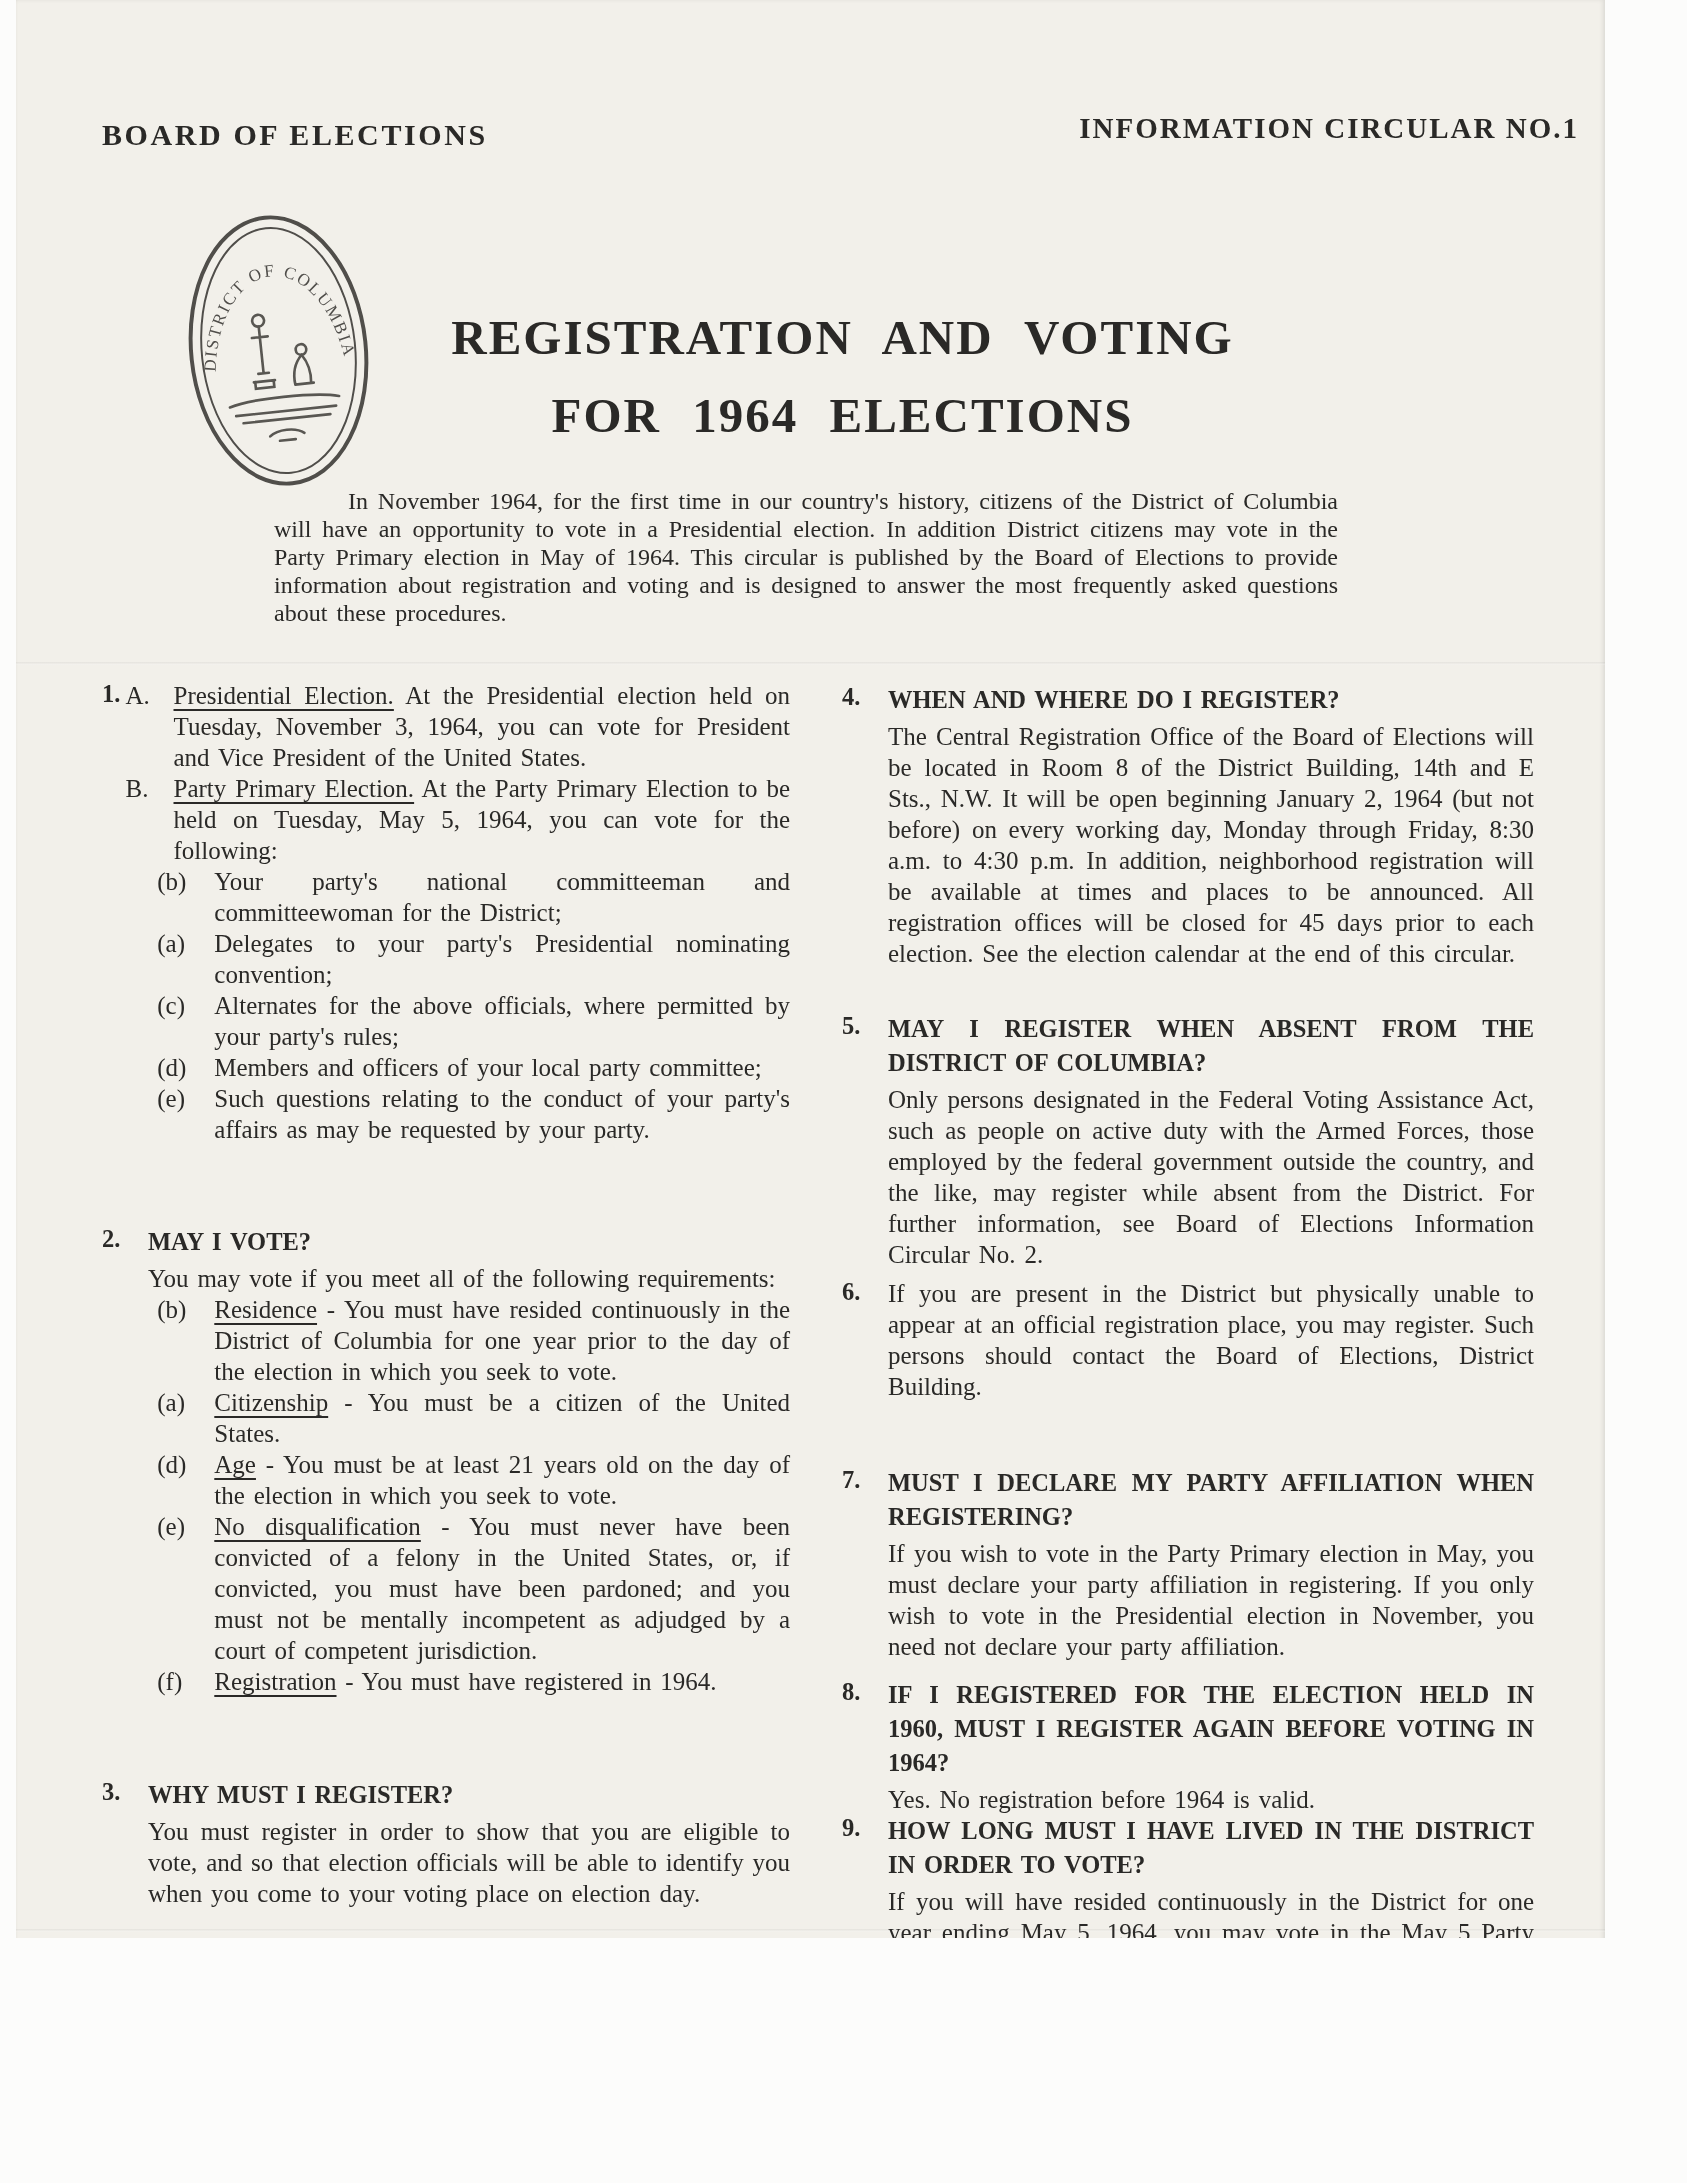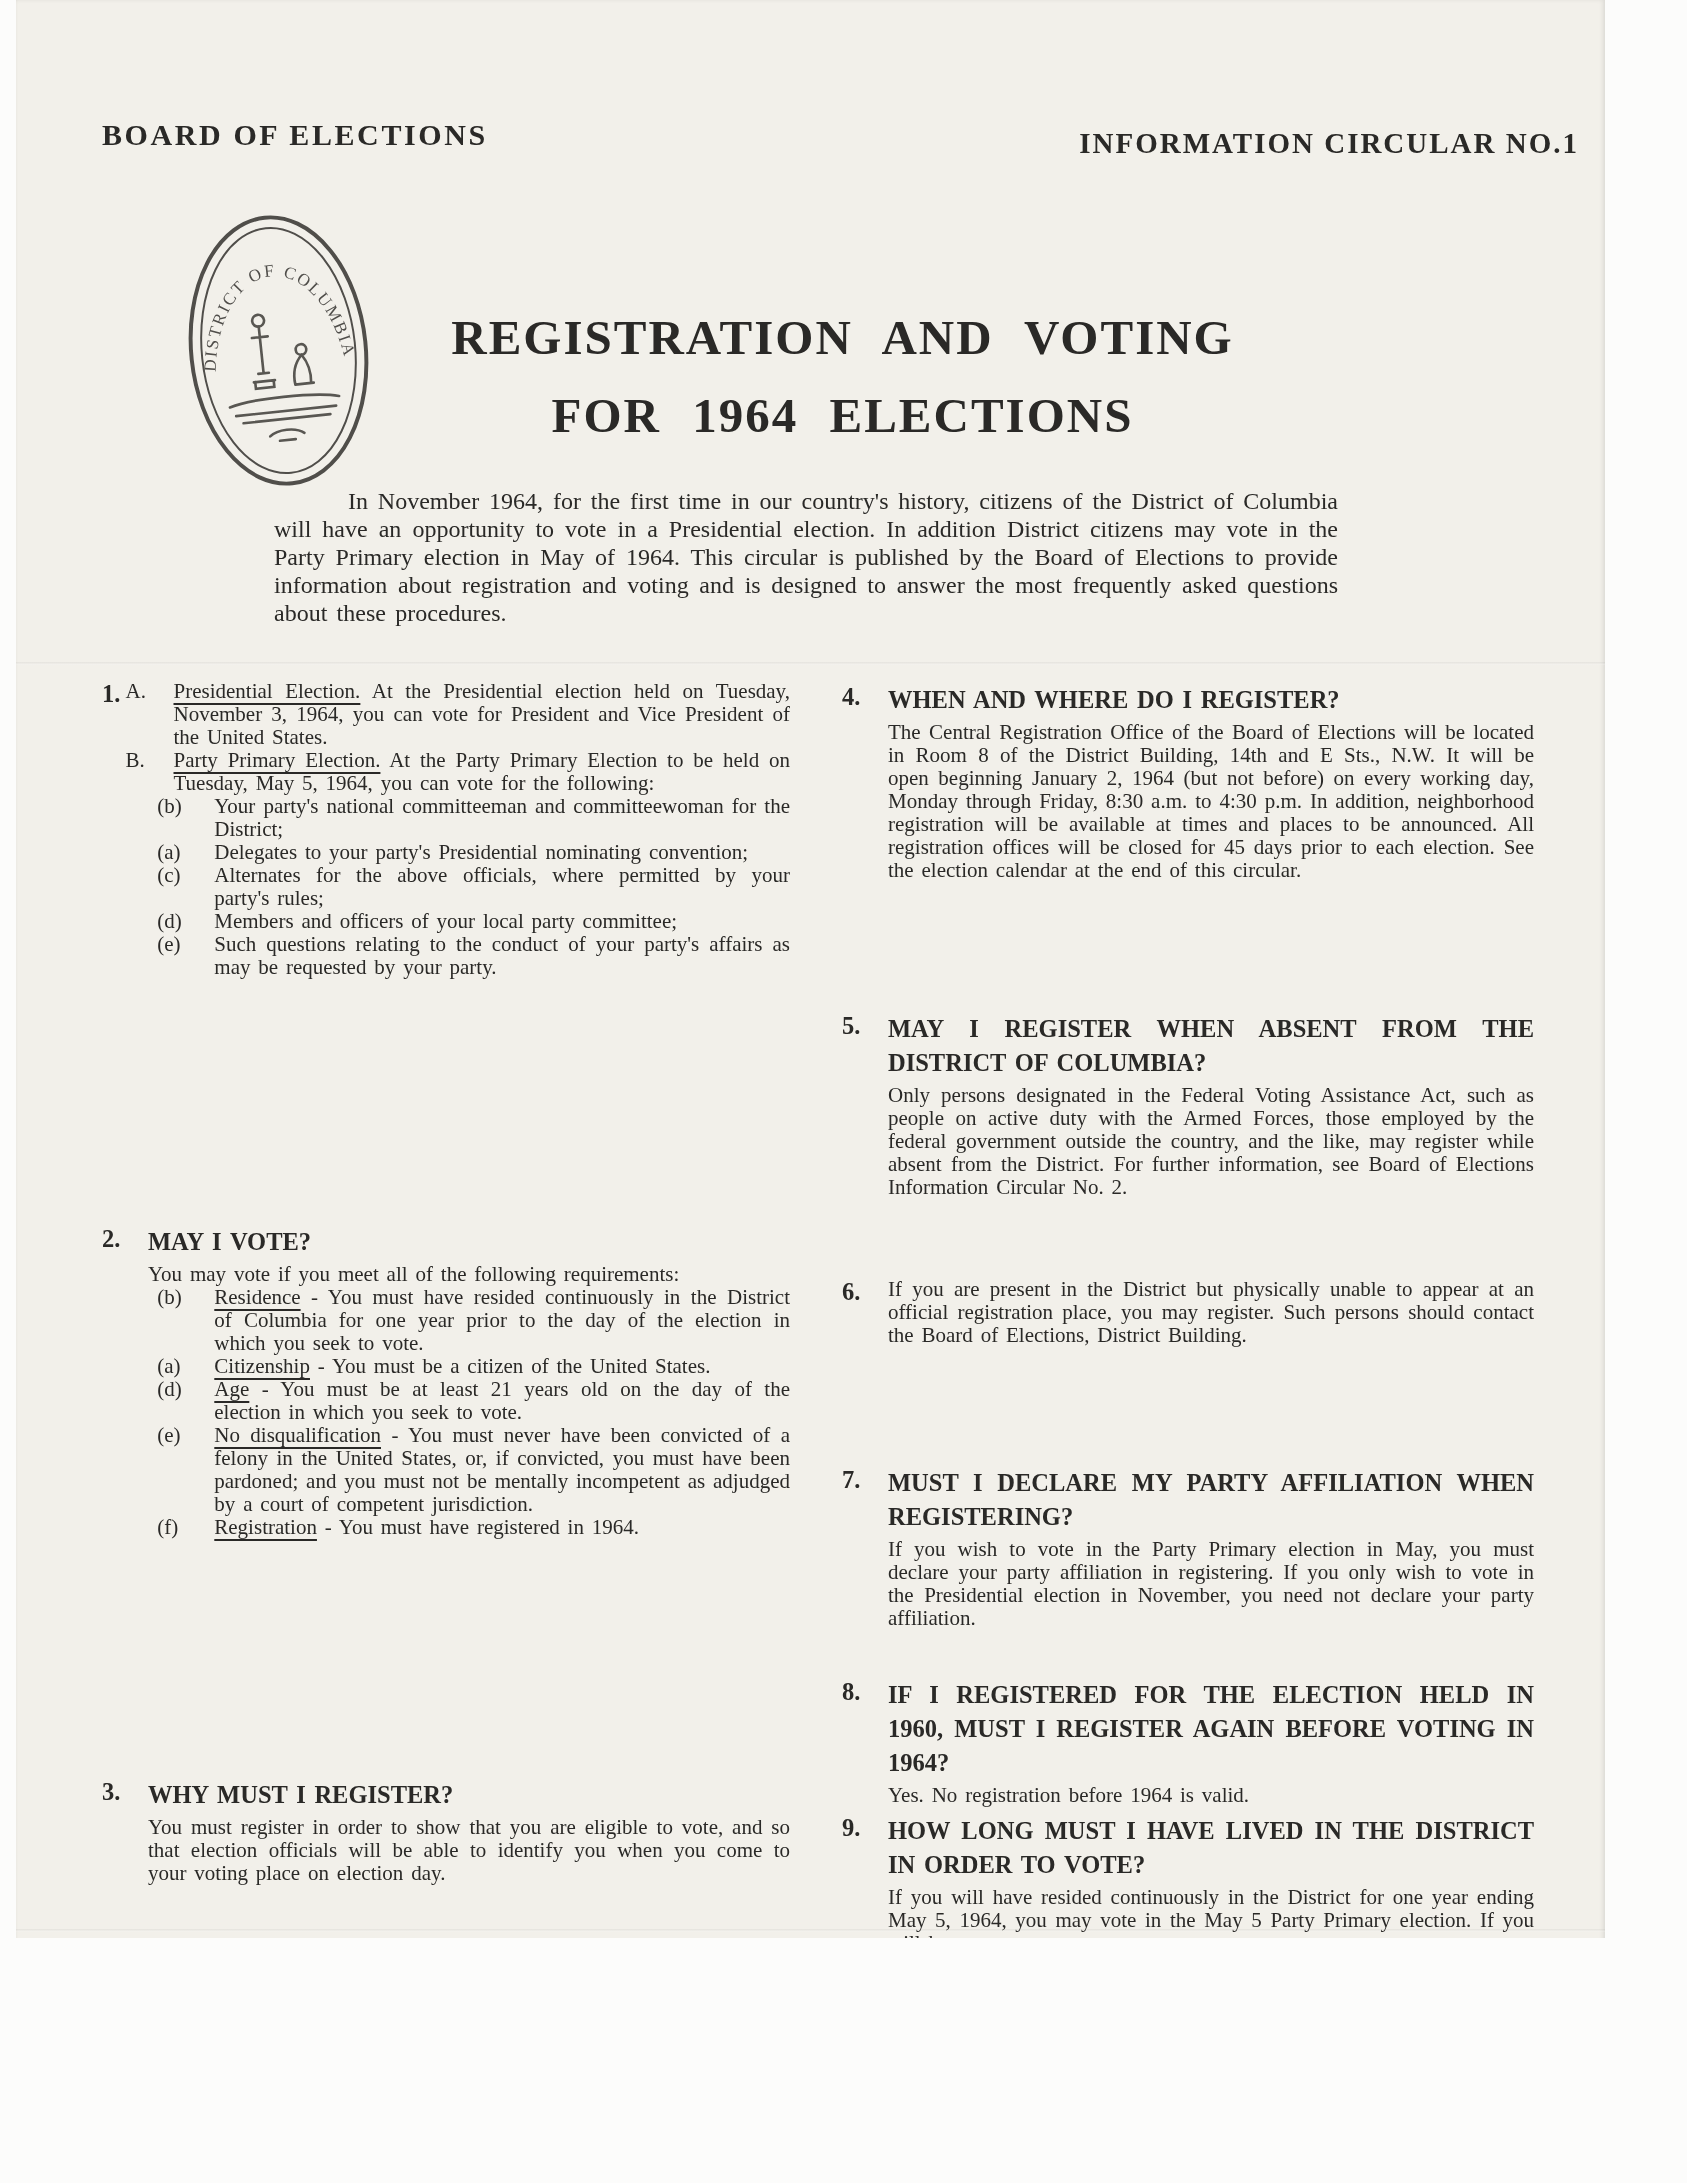--- a/index.html
+++ b/index.html
@@ -11,37 +11,37 @@
   body{background:var(--bg);font-family:"Liberation Serif","DejaVu Serif",serif;color:var(--ink);}
   .page{position:relative;width:1687px;height:1938px;background:var(--bg);overflow:hidden;margin-left:16px;}
   .paper{position:absolute;left:0;top:0;width:1589px;height:2072px;background:var(--paper);
          box-shadow:inset -2.6px 0 4px rgba(0,0,0,.07), inset 0 -2px 3.3px rgba(0,0,0,.05);}
   .crease{position:absolute;left:0;width:1589px;height:2.6px;background:linear-gradient(rgba(0,0,0,.055),rgba(255,255,255,.25));}
   .crease.c1{top:662px;}
   .crease.c2{top:1929px;}
   .scan-bar{position:absolute;left:0;top:2069px;width:9.3px;height:114px;background:#101010;}
 
   .hdr-left{position:absolute;left:86px;top:118px;font-size:30px;font-weight:bold;letter-spacing:2.6px;}
-  .hdr-right{position:absolute;right:124px;top:127px;font-size:29px;font-weight:bold;letter-spacing:2px;}
+  .hdr-right{position:absolute;right:124px;top:112px;font-size:29px;font-weight:bold;letter-spacing:2px;}
 
   .title-wrap{position:absolute;left:112px;top:299px;width:1429px;text-align:center;}
   .title-line{font-size:49px;font-weight:bold;letter-spacing:2px;word-spacing:17px;line-height:78px;}
 
   .intro{position:absolute;left:258px;top:463px;width:1064px;font-size:24px;line-height:28px;
          text-align:justify;text-indent:74px;word-spacing:3.3px;}
 
   .seal{position:absolute;left:171px;top:213px;width:183px;height:275px;transform:rotate(-6deg);opacity:.88;}
 
   .col-host{position:absolute;left:0;top:0;width:1687px;height:2183px;}
   .qa-section{position:absolute;display:grid;grid-template-columns:46px 1fr;column-gap:0;}
   .qa-section.left{left:86px;width:688px;}
   .qa-section.right{left:826px;width:692px;}
   .sec-num{font-size:24.5px;font-weight:bold;}
   .sec-heading{font-size:24.5px;font-weight:bold;line-height:34px;text-align:justify;word-spacing:2.6px;margin-bottom:4px;}
-  .block{font-size:21px;line-height:23px;text-align:justify;word-spacing:2.6px;}
+  .block{font-size:25px;line-height:31px;text-align:justify;word-spacing:2.6px;}
   .block .marker{display:inline-block;text-indent:0;}
   .lvl0{margin:0;}
   .lvl1{margin-left:-22.5px;padding-left:48px;text-indent:-48px;}
   .lvl1 .marker{width:48px;}
   .lvl2{margin-left:9.3px;padding-left:57px;text-indent:-57px;}
   .lvl2 .marker{width:57px;}
   .u-term{text-decoration:underline;text-decoration-thickness:2px;text-underline-offset:4.6px;}
 </style>
 </head>
 <body>

